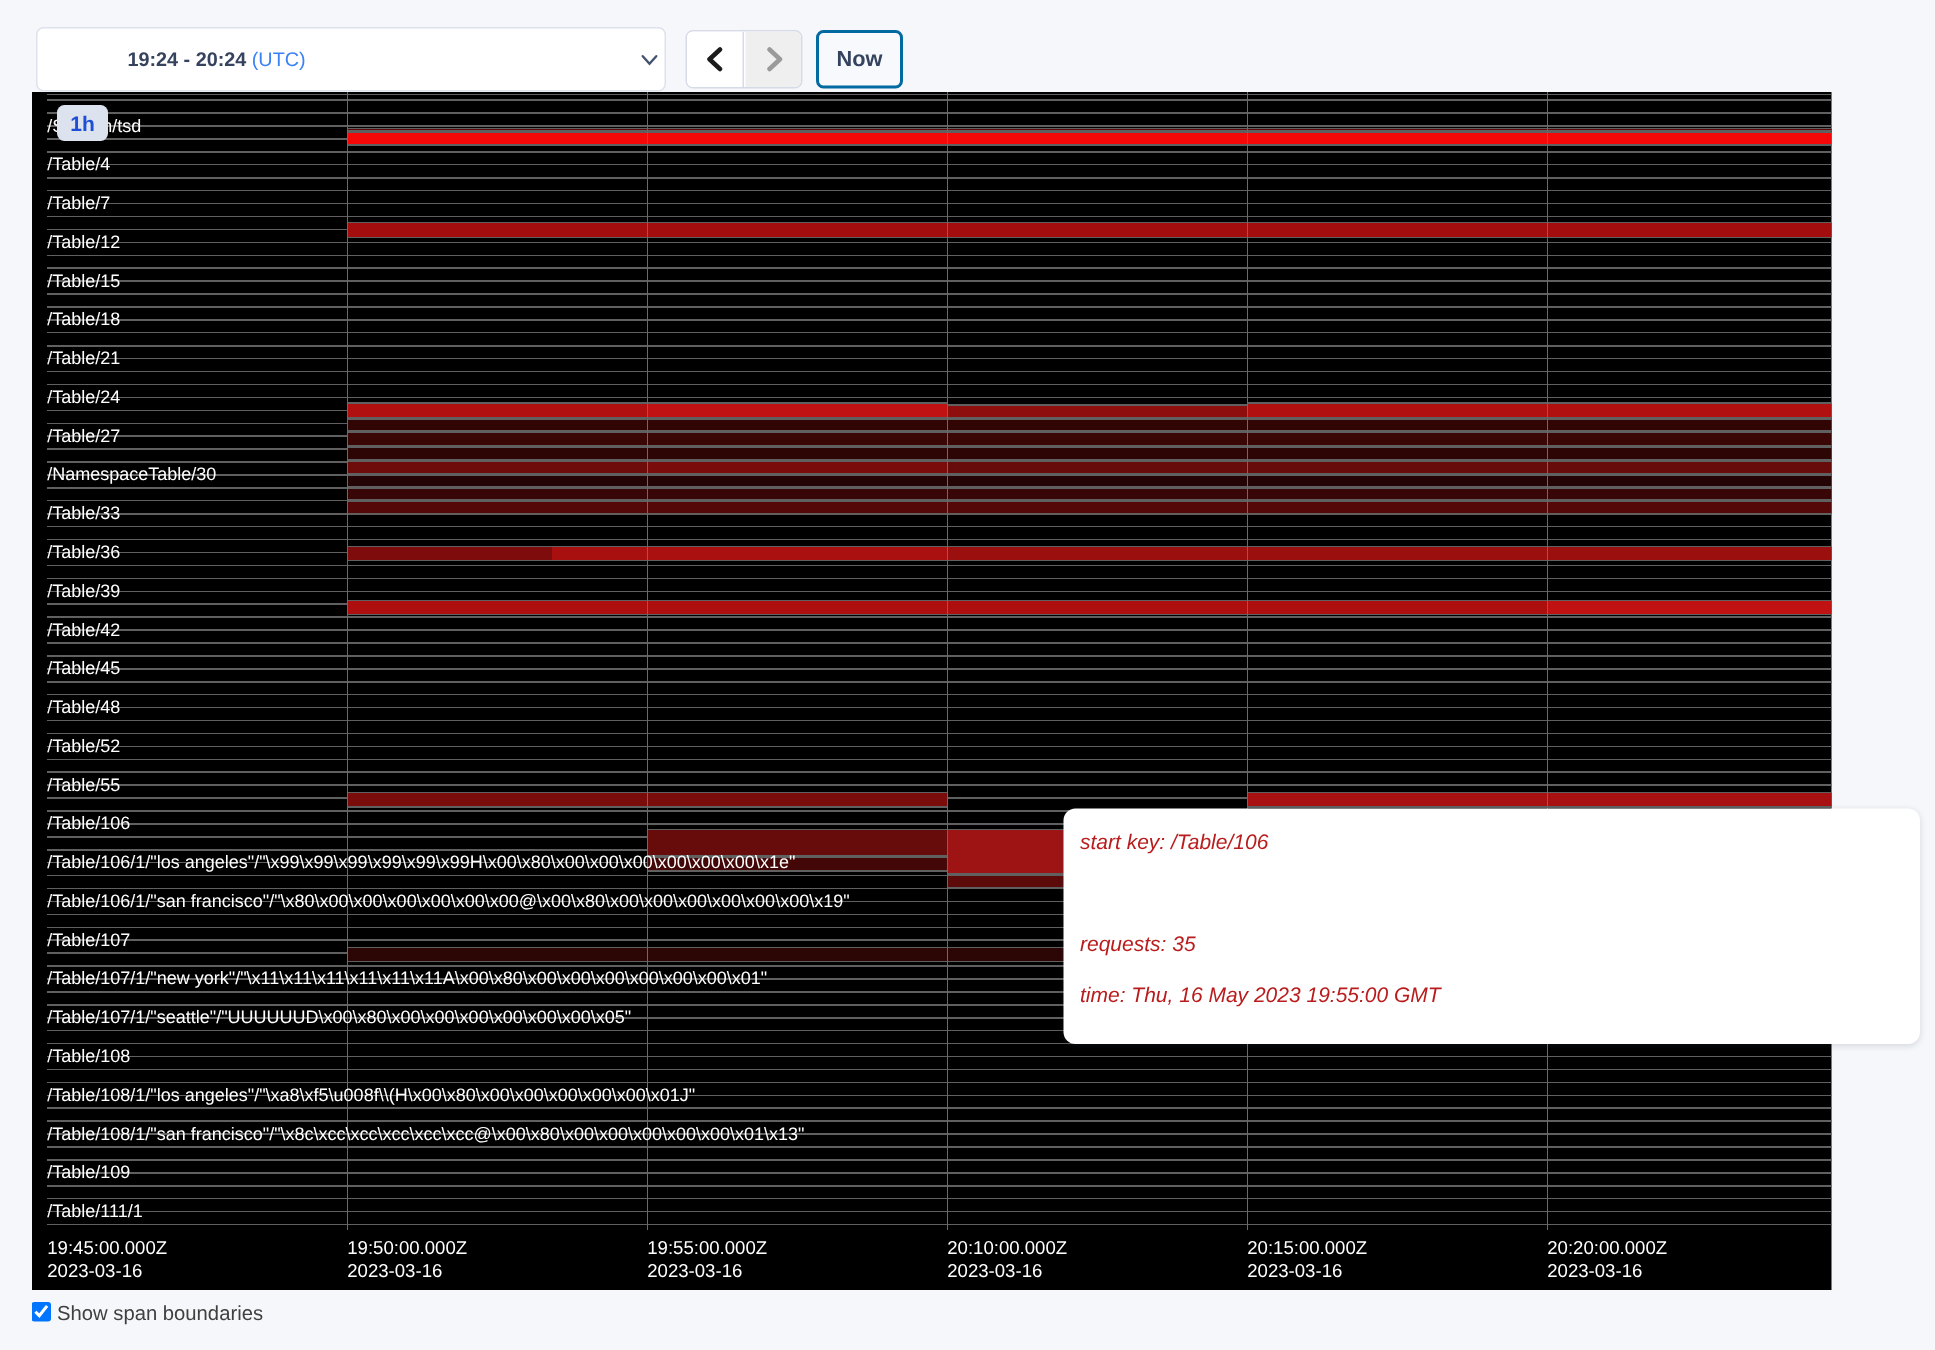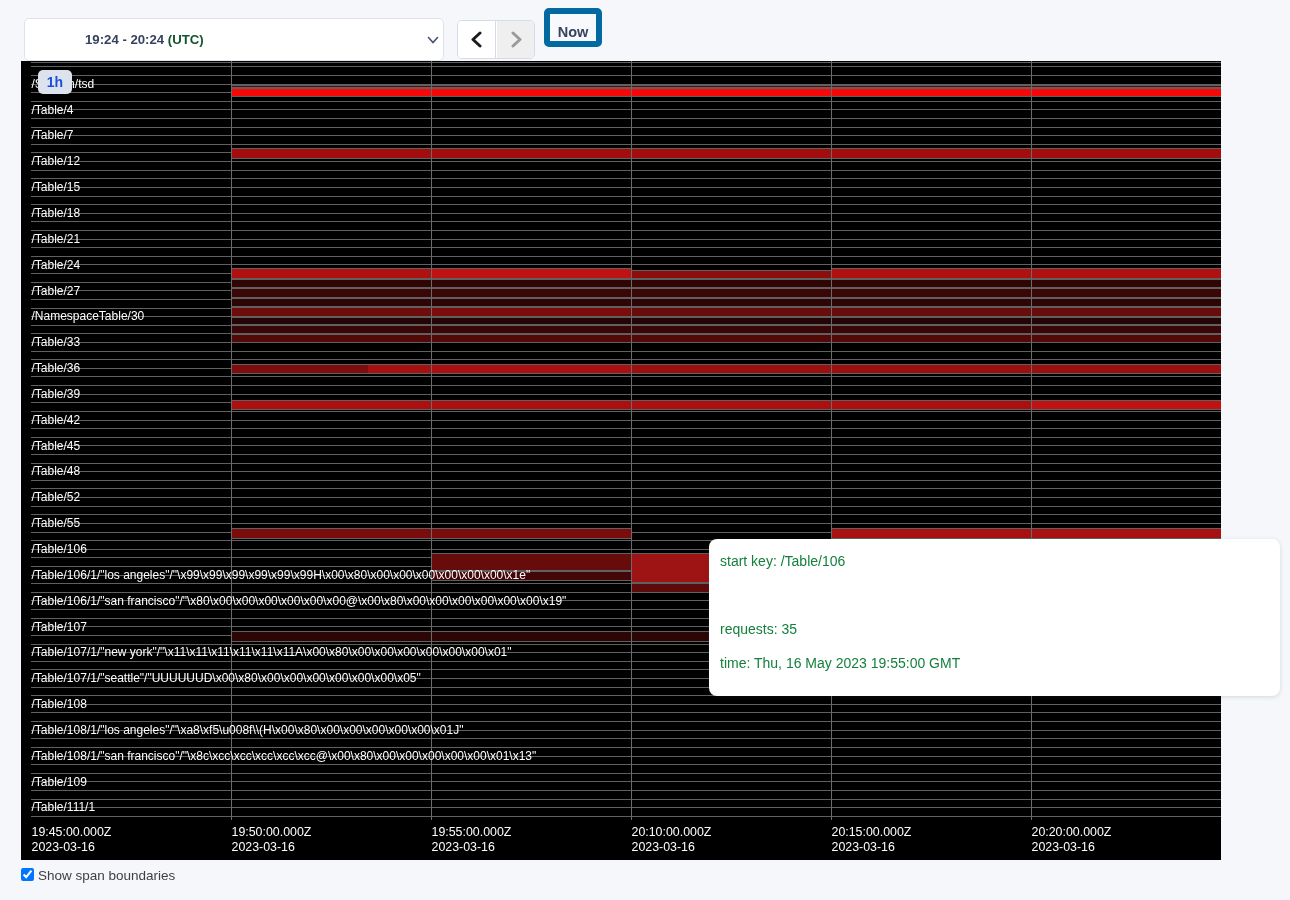--- a/index.html
+++ b/index.html
@@ -2,28 +2,28 @@
 <html><head>
 <meta charset="utf-8">
 <style>
 * { margin:0; padding:0; box-sizing:border-box; }
 html,body { width:1290px; height:900px; background:#f5f7fa; font-family:"Liberation Sans", sans-serif; overflow:hidden; }
 .abs { position:absolute; }
 
 #dd { left:24px; top:18px; width:420px; height:43px; background:#fff; border:1px solid #dde2ec; border-radius:5px; }
 #badge { left:13px; top:9px; width:34px; height:24px; background:#dde3ee; border-radius:5px; color:#1d4ed8; font-weight:bold; font-size:14px; text-align:center; line-height:24px;margin-top:42px; }
 #ddtext { left:60px; top:13px; font-size:13.2px; font-weight:bold; color:#36435e; }
-#ddtext .utc { font-weight:bold; color:#14532d; }
+#ddtext .utc { font-weight:normal; color:#3b82f6; }
 #ddcaret { left:401px; top:14px; }
 #navgrp { left:457px; top:20px; width:78px; height:39px; border:1px solid #d6dbe7; border-radius:5px; background:#fff; overflow:hidden; }
 #prevb { left:0; top:0; width:38px; height:37px; background:#fff; border-right:1px solid #d6dbe7; }
 #nextb { left:39px; top:0; width:38px; height:37px; background:#efefef; }
-#nowb { left:544px; top:8px; width:58px; height:39px; background:#f7f9fc; border:6px solid #0369a1; border-radius:5px; color:#36435e; font-weight:bold; font-size:14.5px; text-align:center; line-height:37px; }
+#nowb { left:544px; top:20px; width:58px; height:39px; background:#f7f9fc; border:2px solid #0369a1; border-radius:5px; color:#36435e; font-weight:bold; font-size:14.5px; text-align:center; line-height:37px; }
 
-#tip { left:709px; top:539px; width:571px; height:157px; background:#fff; border-radius:8px; box-shadow:0 1px 4px rgba(60,70,90,0.18); color:#15803d; font-size:14px; }
+#tip { left:709px; top:539px; width:571px; height:157px; background:#fff; border-radius:8px; box-shadow:0 1px 4px rgba(60,70,90,0.18); color:#b91c1c; font-size:14px;font-style:italic; }
 #tip div { position:absolute; left:11px; white-space:pre; }
 
 #cbrow { left:21px; top:867px; height:16px; font-size:13.5px; color:#404040; }
 #cbrow input { position:absolute; left:0; top:1px; width:13px; height:13px; }
 #cbrow span { position:absolute; left:17px; top:1px; white-space:nowrap; }
 </style>
 </head>
 <body>
 <svg width="1200" height="799" style="position:absolute;left:21px;top:61px" shape-rendering="crispEdges">
 <rect x="0" y="0" width="1200" height="799" fill="#000"></rect>

